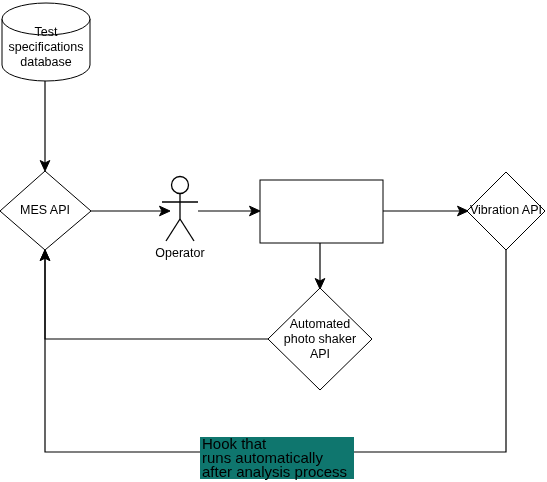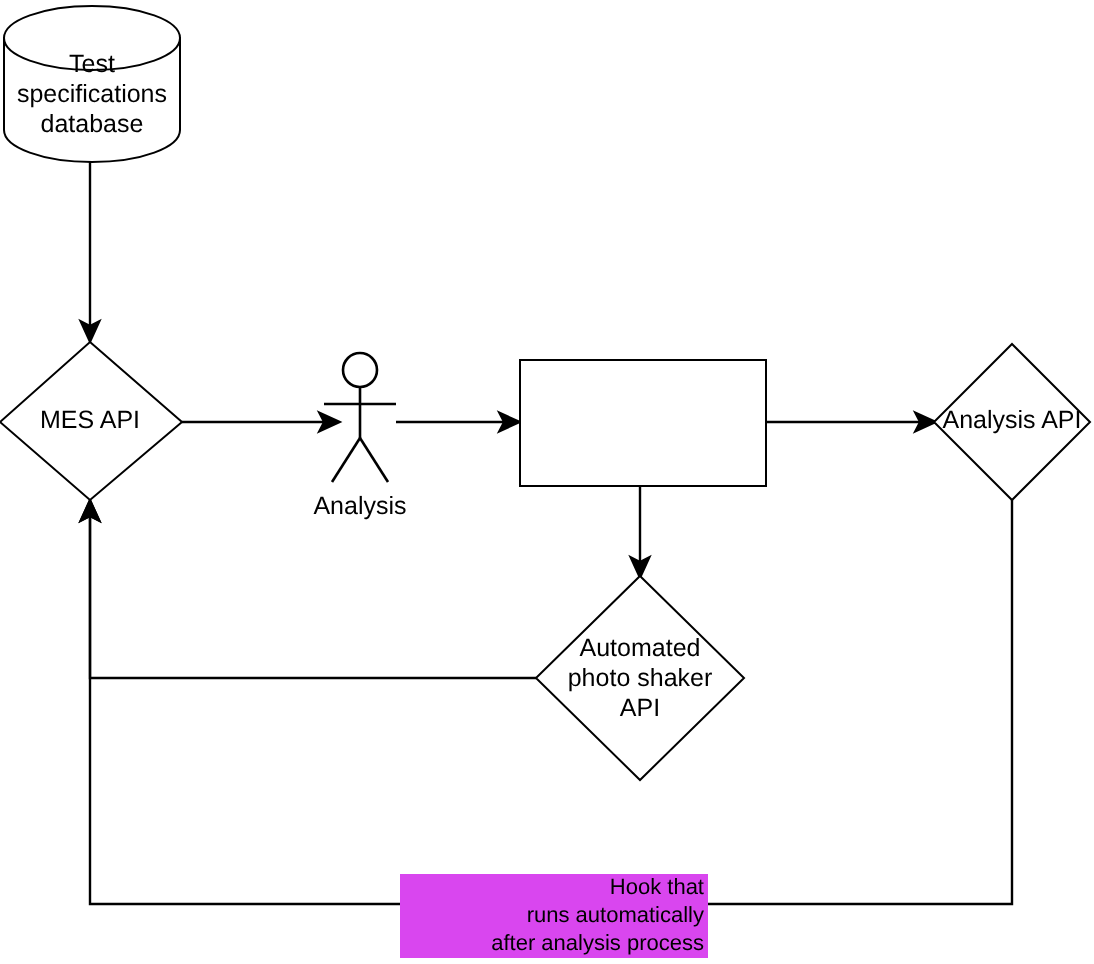--- a/index.html
+++ b/index.html
@@ -55,27 +55,27 @@
     text-align: center;
     color: #000000;
     font-family: "Liberation Sans", sans-serif;
     font-size: 12.5px;
     line-height: 15px;
     white-space: pre-line;
     pointer-events: none;
   }
   .edge-label {
     position: absolute;
-    text-align: right;
+    text-align: left;
     color: #000000;
     font-family: "Liberation Sans", sans-serif;
-    font-size: 11px;
+    font-size: 15px;
     line-height: 14px;
     white-space: pre-line;
-    background: #d946ef;
+    background: #0f766e;
     padding: 0 2px;
   }
 </style>
 </head>
 <body>
 
 <div id="canvas">
 
   <svg id="diagram-svg" width="547" height="482" viewBox="0 0 547 482">
 
@@ -143,24 +143,24 @@
       <path class="shape-stroke" d="M 320 288 L 372 339 L 320 390 L 268 339 Z"></path>
     </g>
   </svg>
 
   <div class="node-label" style="left:3px; top:203px; width:84px;">MES API</div>
 
   <div class="node-label" style="left:2px; top:25px; width:88px;">Test
 specifications
 database</div>
 
-  <div class="node-label" style="left:140px; top:246px; width:80px;">Analysis</div>
+  <div class="node-label" style="left:140px; top:246px; width:80px;">Operator</div>
 
 
-  <div class="node-label" style="left:464px; top:203px; width:84px;">Analysis API</div>
+  <div class="node-label" style="left:464px; top:203px; width:84px;">Vibration API</div>
 
   <div class="node-label" style="left:272px; top:317px; width:96px;">Automated
 photo shaker
 API</div>
 
   <div class="edge-label" style="left:200px; top:437px; width:150px;">Hook that
 runs automatically
 after analysis process</div>
 
 </div>

